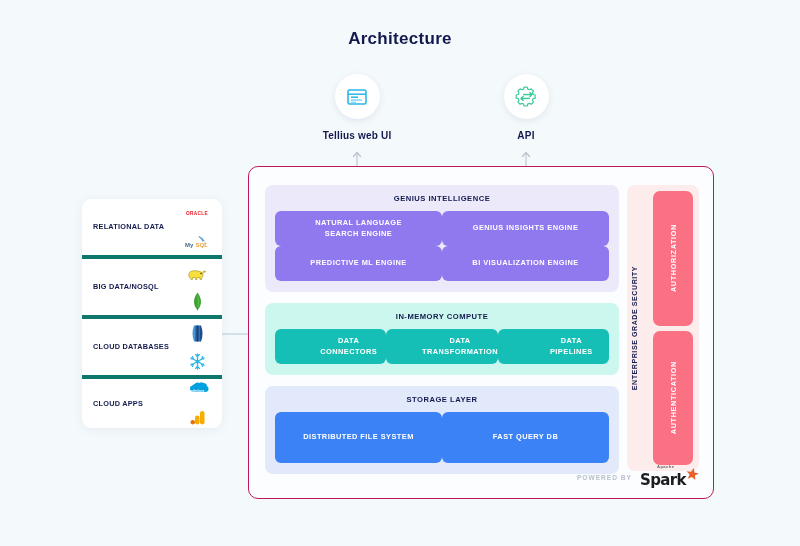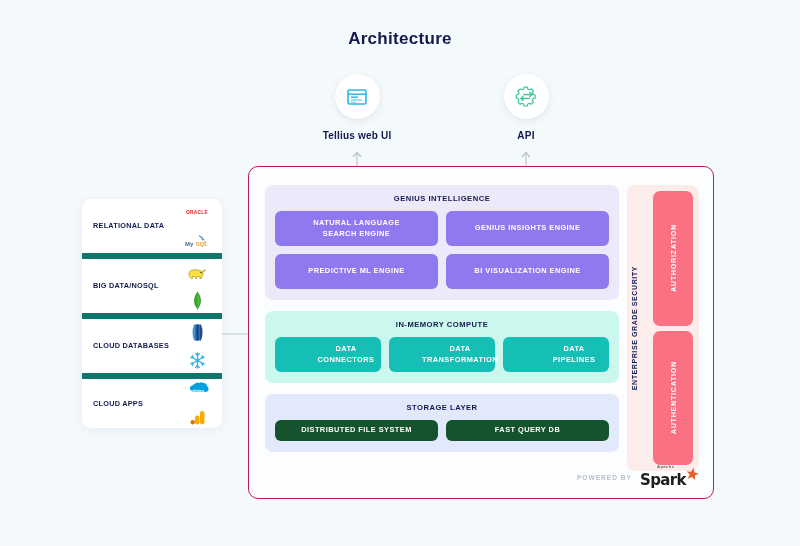--- a/index.html
+++ b/index.html
@@ -73,21 +73,21 @@
     background: #ffffff;
     border-radius: 9px;
     box-shadow: 0 2px 10px rgba(40,70,120,0.07);
     overflow: hidden;
   }
   .source-row {
     display: flex;
     align-items: center;
     justify-content: space-between;
     padding: 0 12px 0 11px;
-    border-bottom: 6px solid #0f766e;
+    border-bottom: 4px solid #0f766e;
     min-height: 60px;
   }
   .source-row:last-child { border-bottom: none; min-height: 41px; }
   .source-label {
     font-size: 7.3px;
     font-weight: bold;
     color: #131a4e;
     letter-spacing: 0.25px;
     line-height: 1.3;
   }
@@ -143,21 +143,20 @@
     text-align: center;
     font-size: 7.6px;
     font-weight: bold;
     color: #131a4e;
     letter-spacing: 0.5px;
     margin-bottom: 8px;
   }
   .layer-grid {
     display: flex;
     flex-wrap: wrap;
-    gap: 8px;
   }
   .node {
     flex: 1 1 0;
     min-width: 0;
     border-radius: 6px;
     color: #ffffff;
     font-size: 7.4px;
     font-weight: bold;
     letter-spacing: 0.45px;
     text-align: center;
@@ -172,21 +171,21 @@
   .layer-genius { background: #ece9fb; }
   .layer-genius .node { background: #9078ef; height: 35px; flex-basis: calc(50% - 4px); }
   .layer-genius .layer-grid { }
 
   
   .layer-memory { background: #ccf7ee; }
   .layer-memory .node { background: #16bfb5; height: 35px; padding-left: 36px; }
 
   
   .layer-storage { background: #e2e9fb; }
-  .layer-storage .node { background: #14532d; height: 21px; flex-basis: calc(50% - 4px); }
+  .layer-storage .node { background: #3b82f6; height: 51px; flex-basis: calc(50% - 4px); }
 
   
   .security {
     position: absolute;
     left: 378px;
     top: 18px;
     width: 72px;
     height: 286px;
     background: #fdecec;
     border-radius: 8px;

